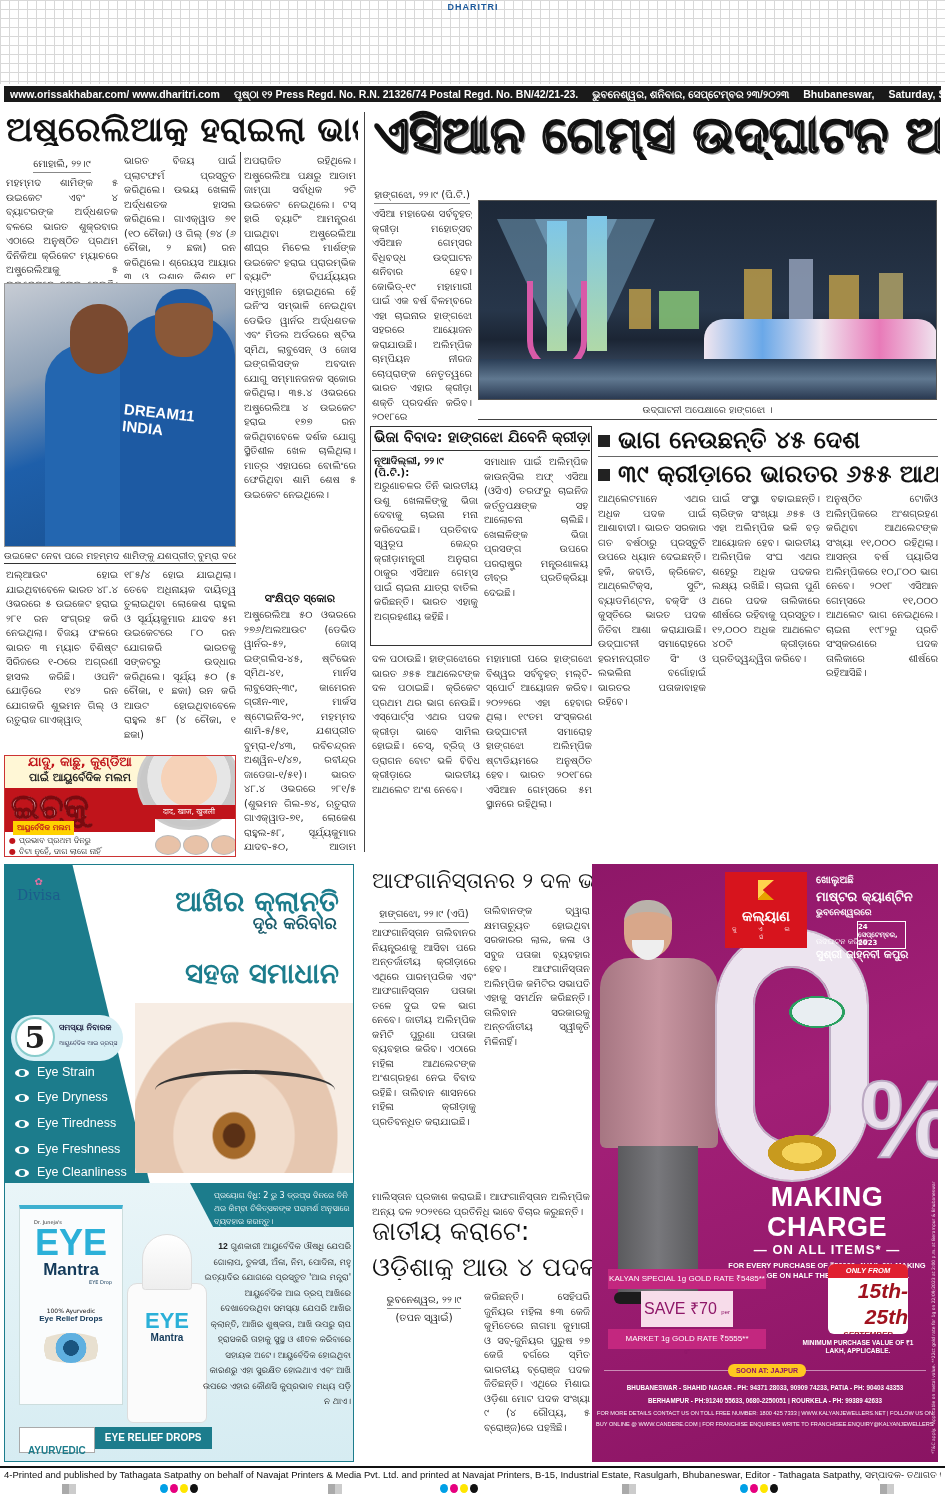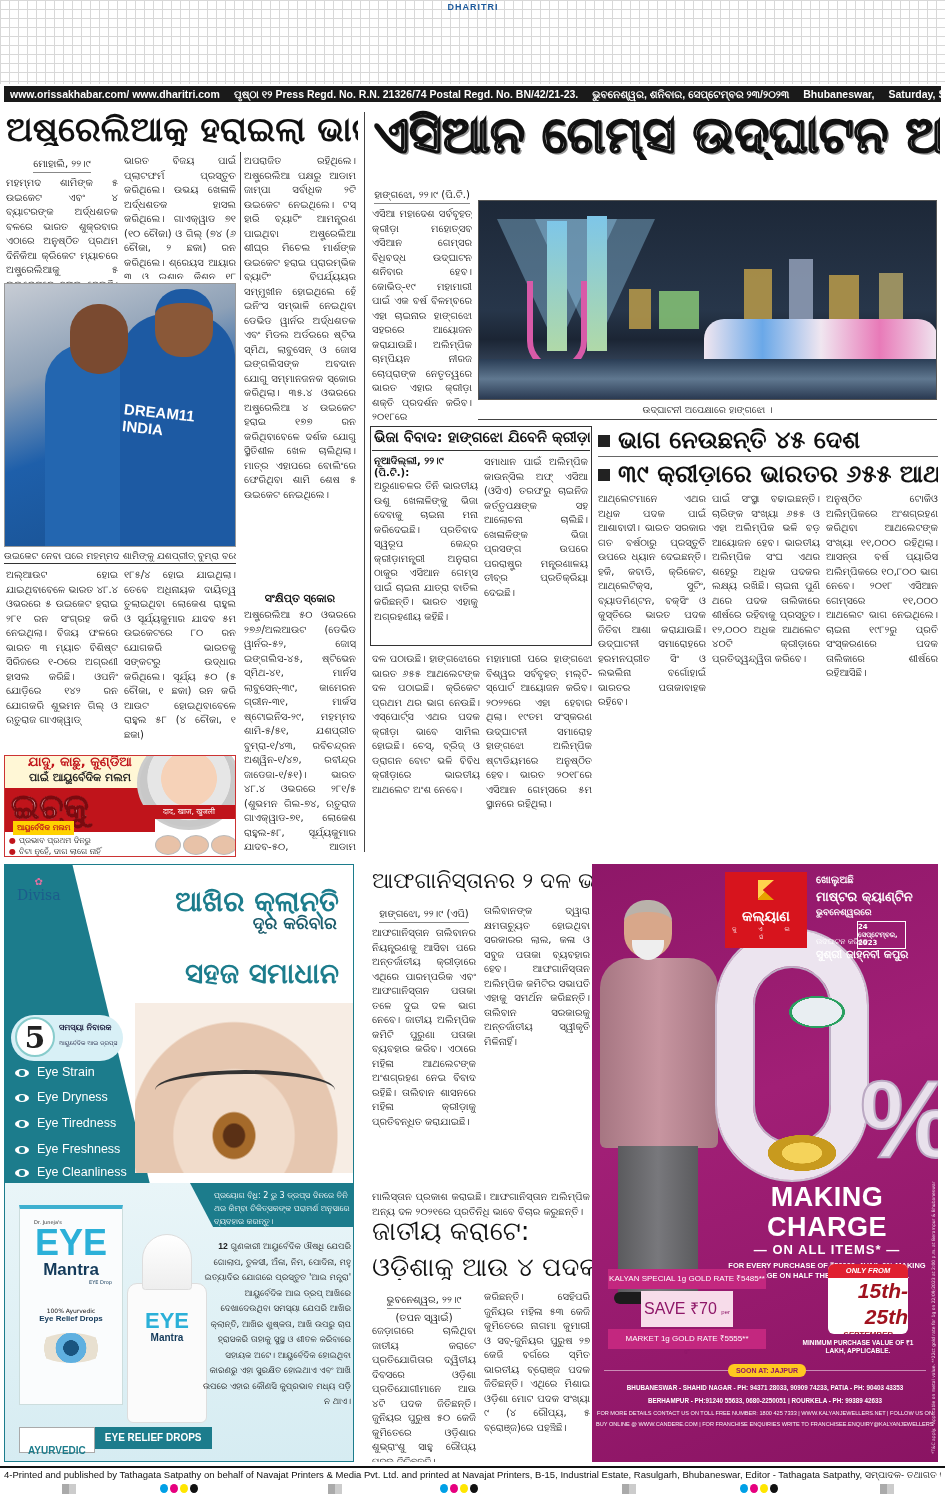--- a/index.html
+++ b/index.html
@@ -275,21 +275,20 @@
   <div class="col" style="height:272px;">ଆଫଗାନିସ୍ତାନ ତାଲିବାନର ନିୟନ୍ତ୍ରଣକୁ ଆସିବା ପରେ ଅନ୍ତର୍ଜାତୀୟ କ୍ରୀଡ଼ାରେ ଏଥିରେ ପାରମ୍ପରିକ ଏବଂ ଆଫଗାନିସ୍ତାନ ପତାକା ତଳେ ଦୁଇ ଦଳ ଭାଗ ନେବେ। ଜାତୀୟ ଅଲିମ୍ପିକ କମିଟି ପୁରୁଣା ପତାକା ବ୍ୟବହାର କରିବ। ଏଠାରେ ମହିଳା ଆଥଲେଟଙ୍କ ଅଂଶଗ୍ରହଣ ନେଇ ବିବାଦ ରହିଛି। ତାଲିବାନ ଶାସନରେ ମହିଳା କ୍ରୀଡ଼ାକୁ ପ୍ରତିବନ୍ଧିତ କରାଯାଇଛି।</div>
 </div>
 <div class="abs col" style="left:484px;top:904px;width:106px;height:282px;">ତାଲିବାନଙ୍କ ଦ୍ୱାରା କ୍ଷମତାଚ୍ୟୁତ ହୋଇଥିବା ସରକାରର ଲାଲ, କଳା ଓ ସବୁଜ ପତାକା ବ୍ୟବହାର ହେବ। ଆଫଗାନିସ୍ତାନ ଅଲିମ୍ପିକ କମିଟିର ସଭାପତି ଏହାକୁ ସମର୍ଥନ କରିଛନ୍ତି। ତାଲିବାନ ସରକାରକୁ ଅନ୍ତର୍ଜାତୀୟ ସ୍ୱୀକୃତି ମିଳିନାହିଁ।</div>
 <div class="abs col" style="left:372px;top:1190px;width:218px;height:30px;">ମାଲିସ୍ତାନ ପ୍ରକାଶ କରାଇଛି। ଆଫଗାନିସ୍ତାନ ଅଲିମ୍ପିକ ଅନ୍ୟ ଦଳ ୨୦୨୧ରେ ପ୍ରତିନିଧି ଭାବେ ବିଚାର କରୁଛନ୍ତି।</div>
 
 <div class="abs hl" style="left:372px;top:1218px;width:220px;font-size:26px;font-weight:normal;">ଜାତୀୟ କରାଟେ:</div>
 <div class="abs hl" style="left:372px;top:1254px;width:220px;font-size:26px;font-weight:normal;">ଓଡ଼ିଶାକୁ ଆଉ ୪ ପଦକ</div>
 <div class="abs" style="left:372px;top:1288px;width:104px;">
   <div style="text-align:center;"><span class="dateline">ଭୁବନେଶ୍ୱର, ୨୨।୯</span></div>
   <div style="text-align:center;font-size:10px;">(ତପନ ସ୍ୱାଇଁ)</div>
-  <div class="col" style="height:138px;">ଜେଡ଼ାଗରେ ଚାଲିଥିବା ଜାତୀୟ କରାଟେ ପ୍ରତିଯୋଗିତାର ଦ୍ୱିତୀୟ ଦିବସରେ ଓଡ଼ିଶା ପ୍ରତିଯୋଗୀମାନେ ଆଉ ୪ଟି ପଦକ ଜିତିଛନ୍ତି। ଜୁନିୟର ପୁରୁଷ ୫୦ କେଜି କୁମିତେରେ ଓଡ଼ିଶାର ଶୁଭ୍ରାଂଶୁ ସାହୁ ରୌପ୍ୟ ପଦକ ଜିତିଛନ୍ତି।</div>
 </div>
 <div class="abs col" style="left:484px;top:1290px;width:106px;height:170px;">କରିଛନ୍ତି। ସେହିପରି ଜୁନିୟର ମହିଳା ୫୩ କେଜି କୁମିତେରେ ନାଗମା କୁମାରୀ ଓ ସବ୍-ଜୁନିୟର ପୁରୁଷ ୨୭ କେଜି ବର୍ଗରେ ସ୍ମିତ ଭାରତୀୟ ବ୍ରୋଞ୍ଜ ପଦକ ଜିତିଛନ୍ତି। ଏଥିରେ ମିଶାଇ ଓଡ଼ିଶା ମୋଟ ପଦକ ସଂଖ୍ୟା ୯ (୪ ରୌପ୍ୟ, ୫ ବ୍ରୋଞ୍ଜ)ରେ ପହଞ୍ଚିଛି।</div>
 
 <div class="abs ad-kalyan">
   <div class="man">
     <div class="coat"></div>
       <div class="pants"></div>
       <div class="shoes"></div>
       <div class="head"></div>
       <div class="beard"></div>

